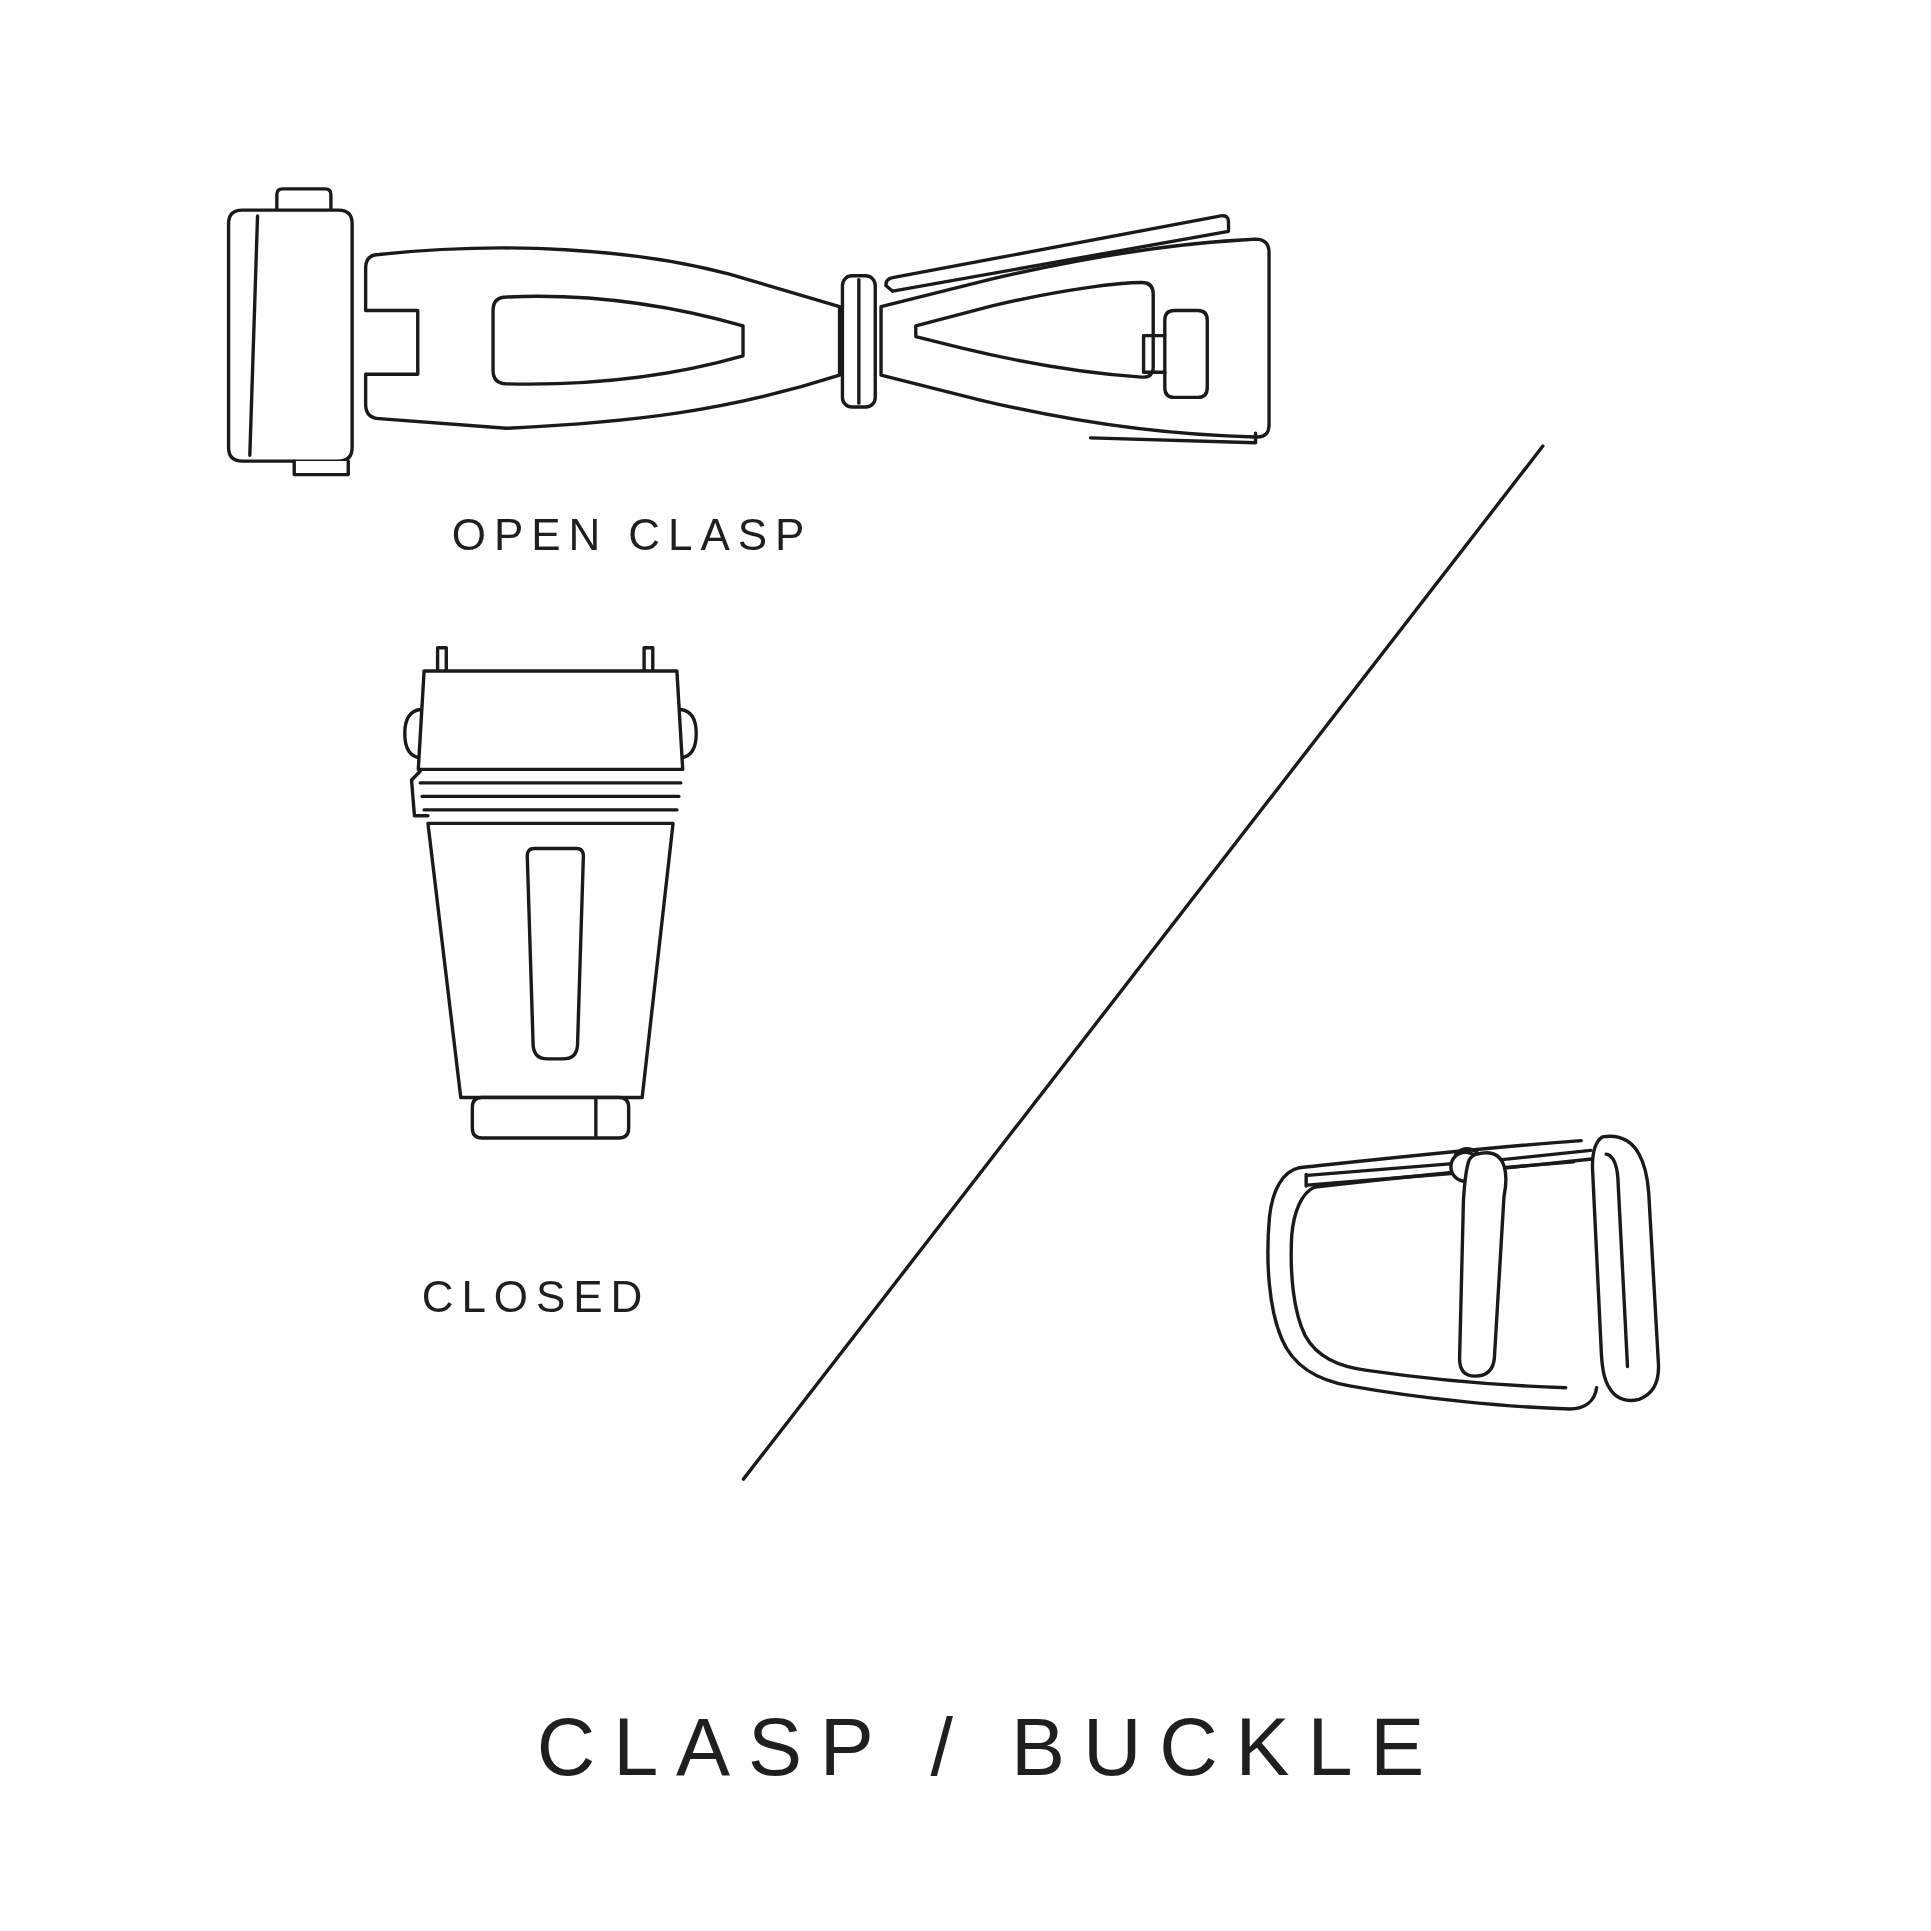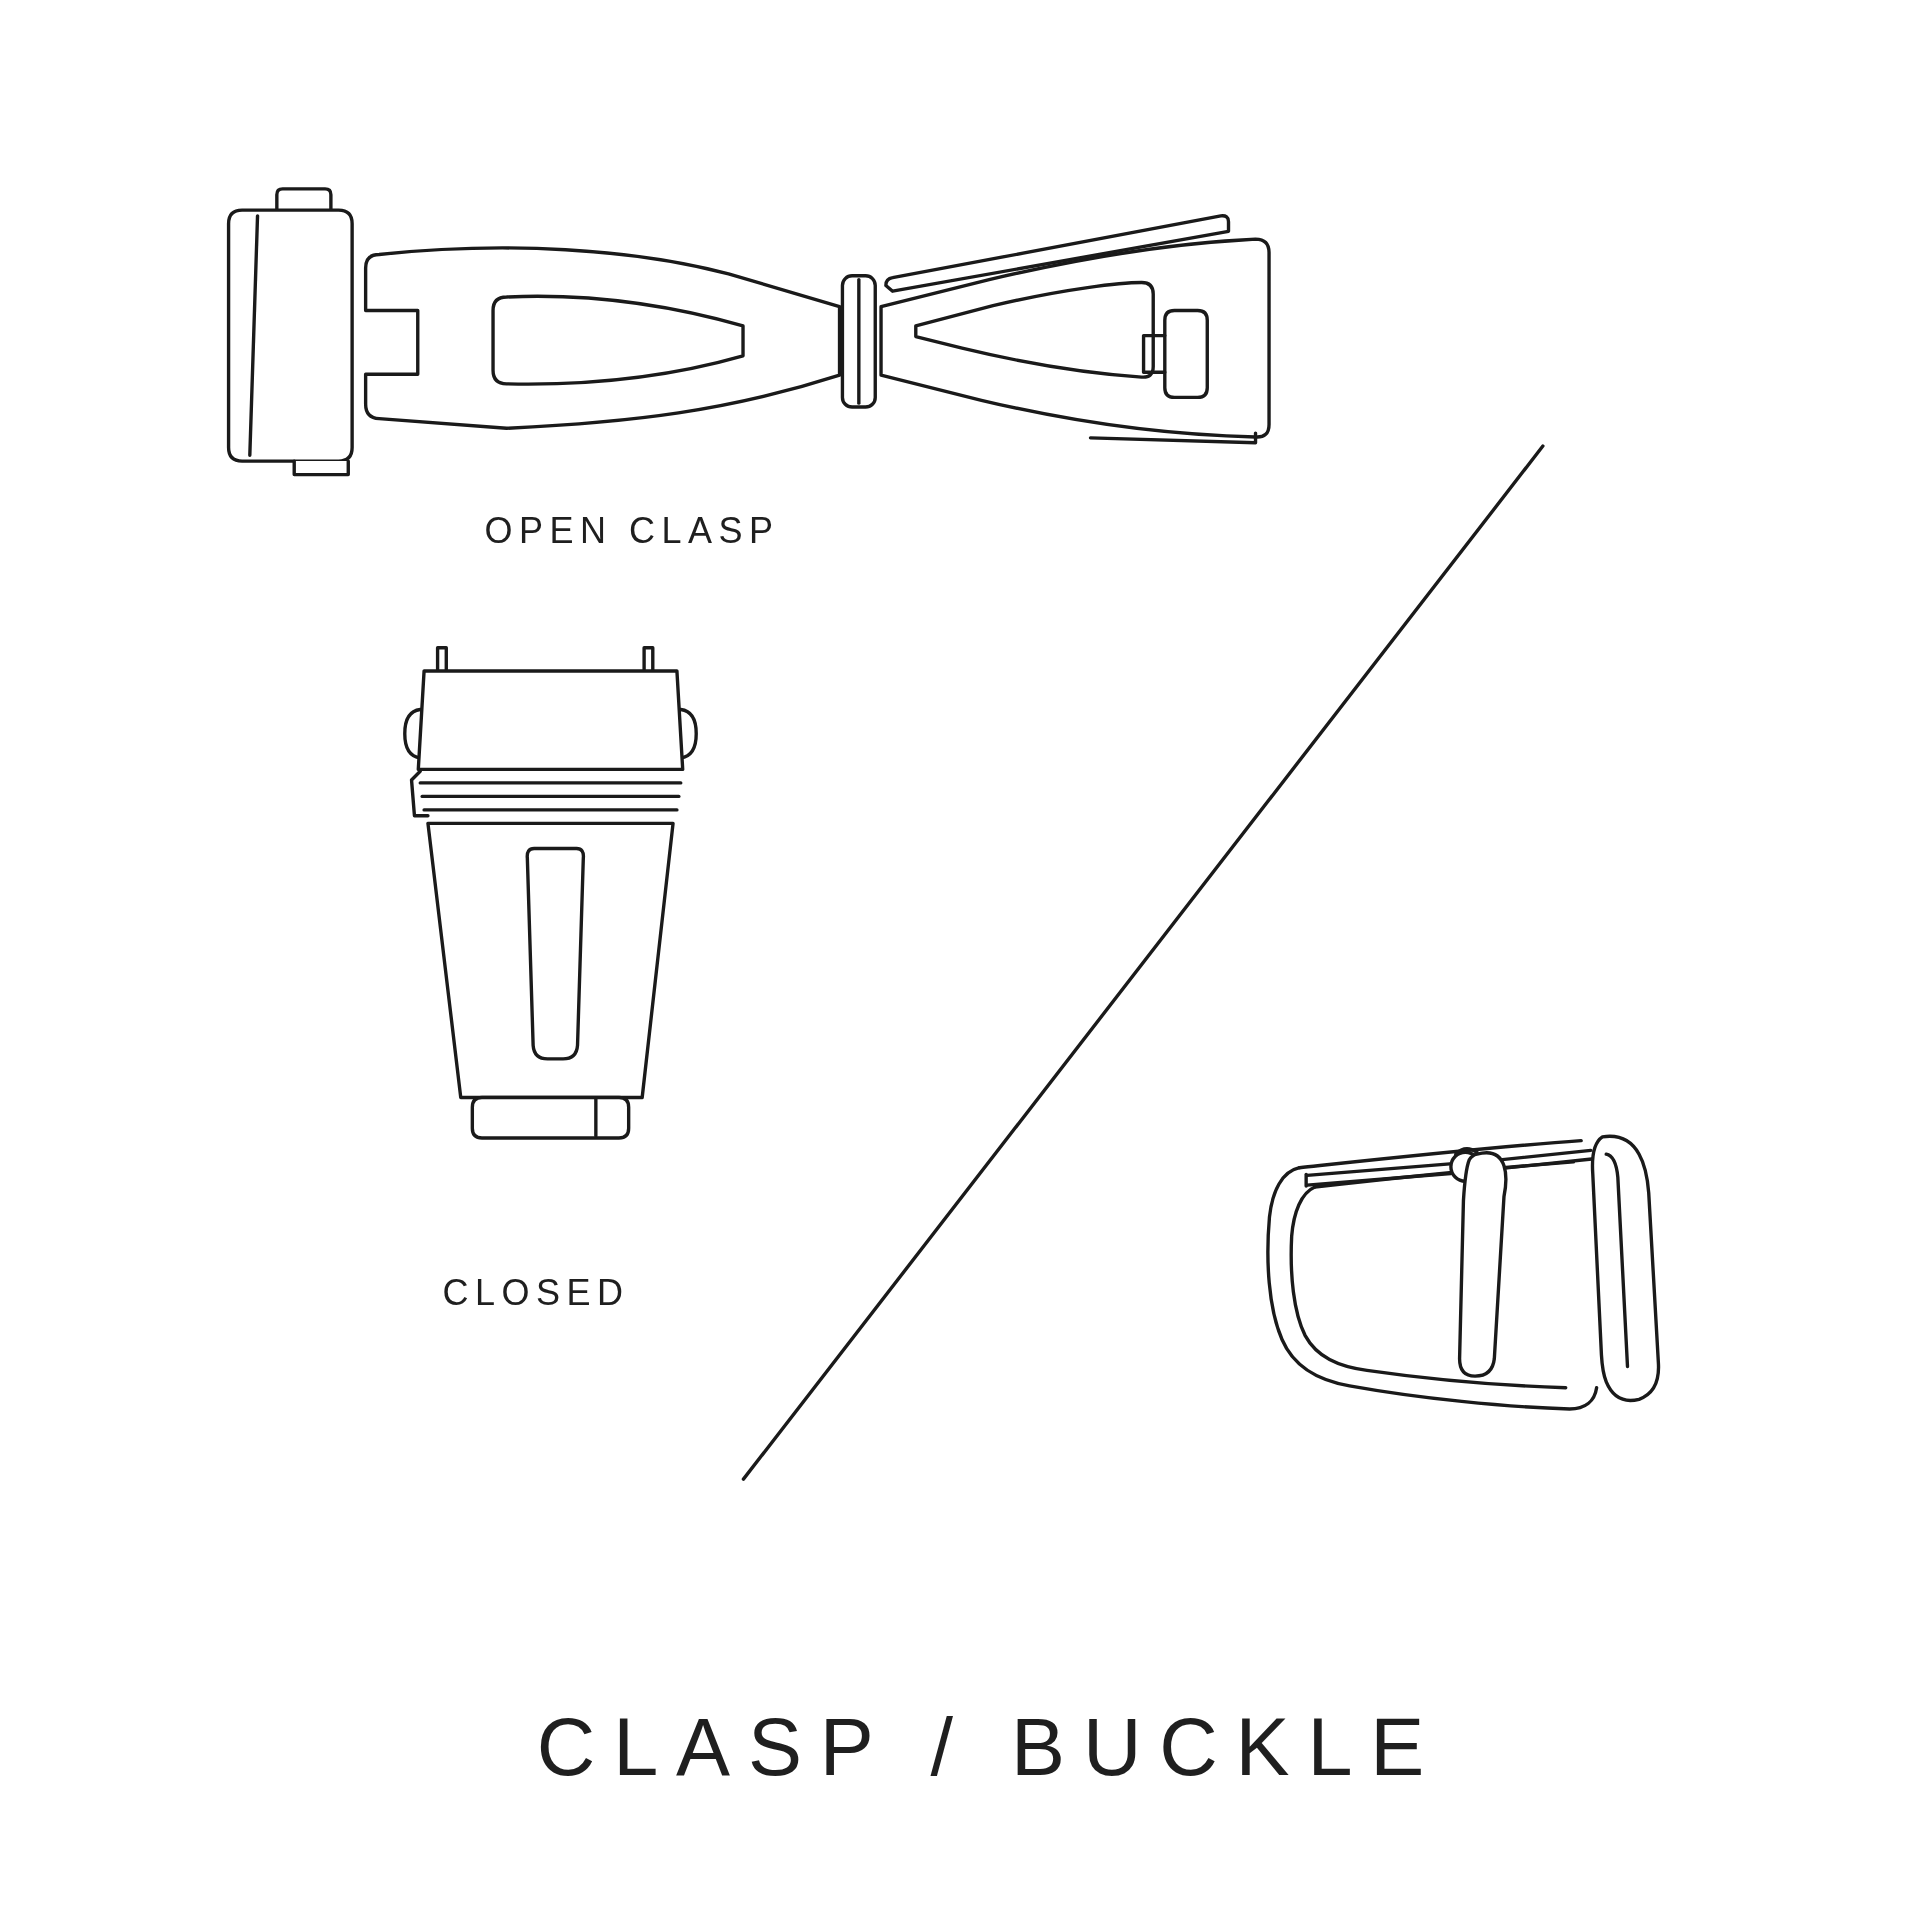--- a/index.html
+++ b/index.html
@@ -11,21 +11,21 @@
     position: relative;
     width: 1931px;
     height: 1931px;
     background: #ffffff;
     overflow: hidden;
   }
   .abs { position: absolute; }
   .illustration svg { display: block; }
   .caption {
     color: #1f1f1f;
-    font-size: 36px;
+    font-size: 44px;
     font-weight: 500;
     letter-spacing: 0.18em;
     text-align: center;
     white-space: nowrap;
   }
   .page-title {
     color: #1f1f1f;
     font-size: 81px;
     font-weight: 500;
     letter-spacing: 0.22em;

